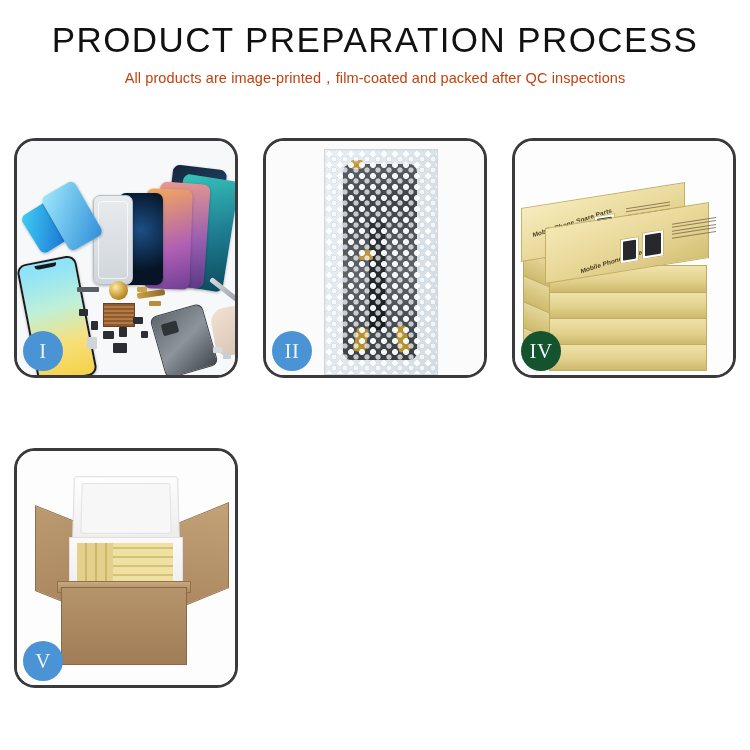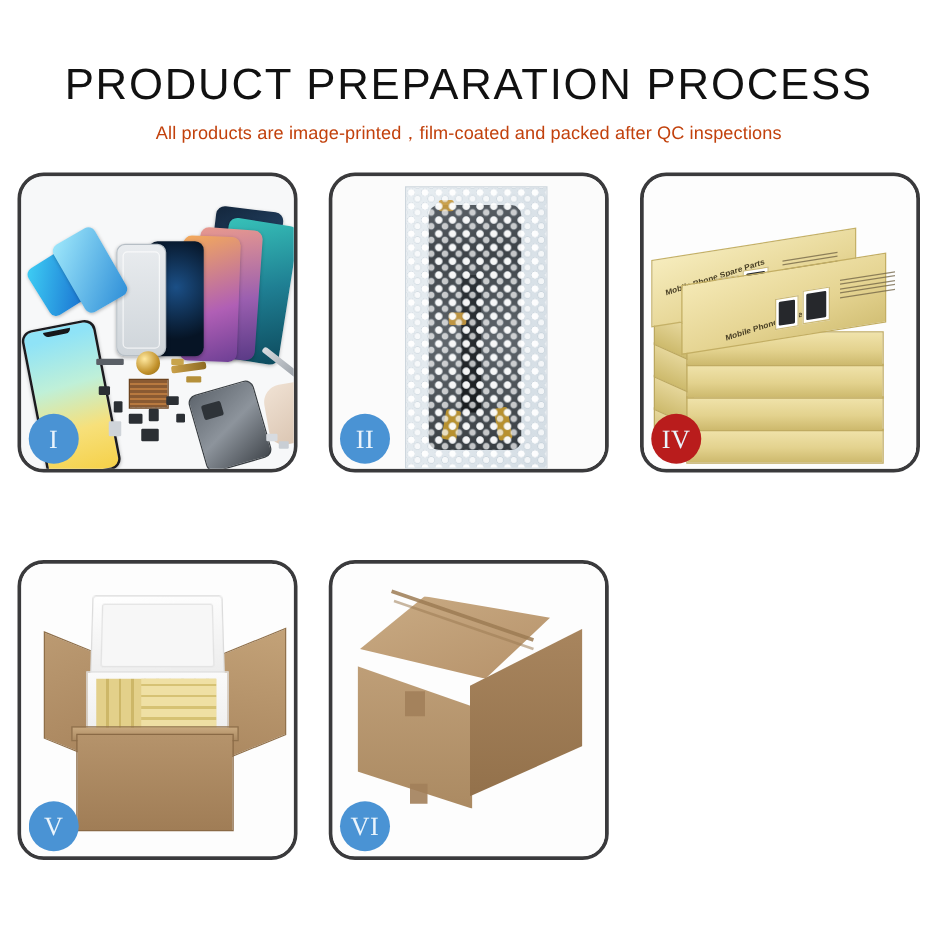--- a/index.html
+++ b/index.html
@@ -4,21 +4,21 @@
 <style>
   html,body{margin:0;padding:0;}
   body{
     width:750px;height:750px;
     background:#ffffff;
     font-family:"Liberation Sans", sans-serif;
     overflow:hidden;
     position:relative;
   }
   
-  #header{ text-align:center; padding-top:48px; }
+  #header{ text-align:center; padding-top:20px; }
   #title{
     font-size:35px;
     letter-spacing:1.4px;
     font-weight:400;
     color:#111111;
     white-space:nowrap;
     font-family:"Liberation Sans", sans-serif;
   }
   #subtitle{
     font-size:14.5px;
@@ -53,21 +53,21 @@
     width:40px;height:40px;
     border-radius:50%;
     background:#4a93d4;
     color:#eaf4fc;
     display:flex;align-items:center;justify-content:center;
     font-family:"Liberation Serif", serif;
     font-size:21px;
     letter-spacing:0.5px;
     z-index:40;
   }
-  .badge.dark{ background:#b91c1c; }
+  .badge.dark{ background:#14532d; }
 
   
   .p1bg{position:absolute;inset:0;background:#f7f8f9;}
   .ph{position:absolute;border-radius:7px;box-shadow:0 1px 3px rgba(0,0,0,.28);}
   .ph.back1{ width:54px;height:108px;left:150px;top:26px;
     background:linear-gradient(150deg,#13263c,#27486c 45%,#0e2238);transform:rotate(7deg);}
   .ph.back2{ width:56px;height:112px;left:158px;top:36px;
     background:linear-gradient(160deg,#37c2b9,#1f7f93 50%,#0d4a5d);transform:rotate(9deg);}
   .ph.back3{ width:50px;height:104px;left:140px;top:42px;
     background:linear-gradient(170deg,#e8998e,#9b5fb0 55%,#5a3a86);transform:rotate(4deg);}
@@ -350,29 +350,14 @@
       <div class="ybars"></div>
       <div class="ybars2"></div>
       <div class="cartonRim"></div>
       <div class="cartonFront"></div>
       <div class="badge">
         <span>V</span>
       </div>
     </div>
   </div>
 
-  <div class="panel">
-    <div class="stage">
-      <div class="p6bg"></div>
-      <div class="c6top"></div>
-      <div class="c6left"></div>
-      <div class="c6right"></div>
-      <div class="c6seam" style="left:44px;top:40px;width:120px;height:3px;transform:rotate(19deg);"></div>
-      <div class="c6seam" style="left:46px;top:48px;width:118px;height:2px;transform:rotate(19deg);opacity:.55;"></div>
-      <div class="c6tab" style="left:58px;top:102px;width:16px;height:20px;"></div>
-      <div class="c6tab" style="left:62px;top:176px;width:14px;height:16px;"></div>
-      <div class="badge">
-        <span>VI</span>
-      </div>
-    </div>
-  </div>
 
 </div>
 
 </body></html>

